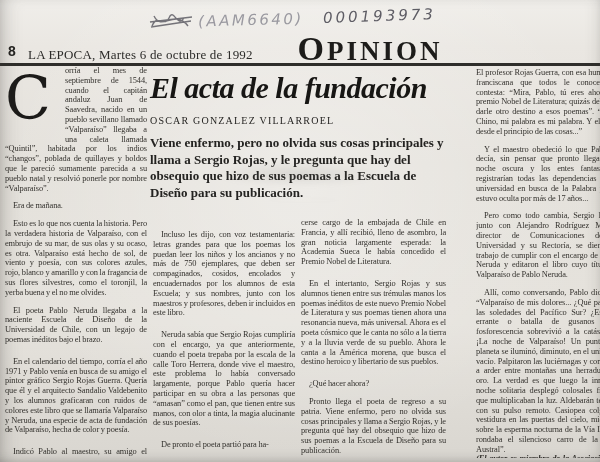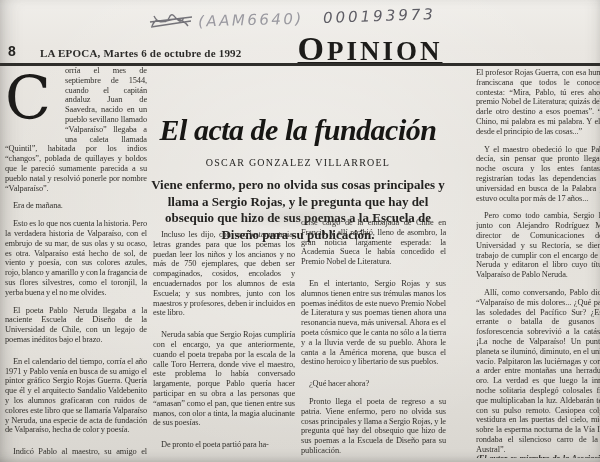--- a/index.html
+++ b/index.html
@@ -14,27 +14,27 @@
     box-shadow:inset 14px 0 22px -16px rgba(60,58,54,.45), inset -10px 0 18px -14px rgba(60,58,54,.3), inset 0 -8px 14px -10px rgba(60,58,54,.35);}
   
   .annot{position:absolute;font-family:"DejaVu Sans",sans-serif;font-style:italic;white-space:nowrap;}
   .annot.pencil{left:198px;top:11px;font-size:15px;letter-spacing:2.5px;color:#9a99a0;transform:rotate(-1.5deg);}
   .annot.pen{left:323px;top:7px;font-size:15px;letter-spacing:3px;color:#5d5c64;transform:rotate(-2deg);}
   .scribble{position:absolute;left:148px;top:8px;}
   
   .masthead{position:absolute;left:0;top:40px;width:600px;height:23px;}
   .pagenum{position:absolute;left:8px;top:3px;font-family:"Liberation Sans",sans-serif;
     font-weight:bold;font-size:14px;color:#232220;}
-  .edition{position:absolute;left:40px;top:7px;font-size:11px;color:#2c2b29;letter-spacing:.2px;font-weight:bold;}
+  .edition{position:absolute;left:28px;top:7px;font-size:13px;color:#2c2b29;letter-spacing:.2px;}
   .section-title{position:absolute;left:230px;top:-10px;width:280px;text-align:center;
-    font-size:27px;letter-spacing:3px;color:#1d1c1a;font-weight:600;text-decoration:underline;}
+    font-size:27px;letter-spacing:3px;color:#1d1c1a;font-weight:600;}
   .section-title::first-letter{font-size:34px;}
   .rule{position:absolute;left:0;top:63px;width:600px;height:2.5px;background:#2f2e2b;}
   
-  .hblock{position:absolute;left:150px;top:66px;width:296px;text-align:center;margin-top:42px;}
+  .hblock{position:absolute;left:150px;top:66px;width:296px;}
   .bleed{position:absolute;inset:0;pointer-events:none;
     background:
       radial-gradient(ellipse 120px 18px at 50% 108px, rgba(120,118,112,.16), rgba(0,0,0,0) 70%),
       radial-gradient(ellipse 130px 26px at 52% 150px, rgba(120,118,112,.12), rgba(0,0,0,0) 70%);
     filter:blur(2px);}
   .headline{position:relative;margin:4px 0 0 0;font-style:italic;font-weight:bold;
     font-size:30px;line-height:36px;color:#171614;letter-spacing:-.5px;}
   .byline{margin-top:9px;font-size:10px;letter-spacing:1.2px;color:#262523;}
   .lead{margin-top:9px;font-weight:bold;font-size:13px;line-height:16.5px;color:#242321;}
   

